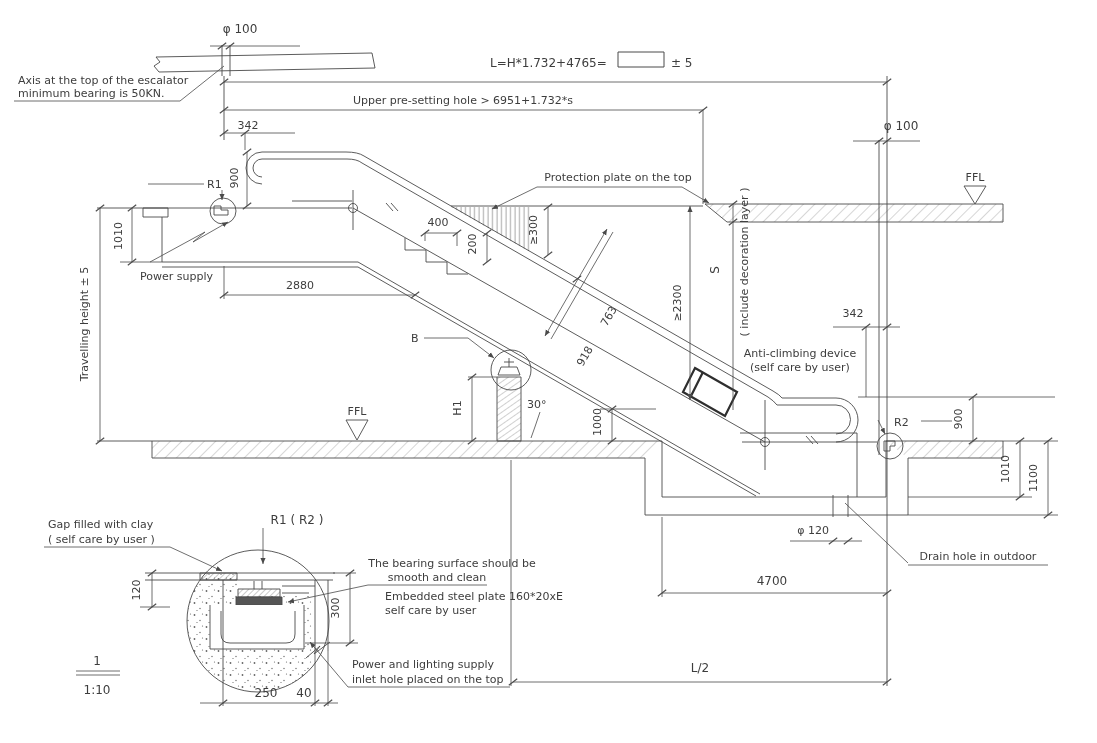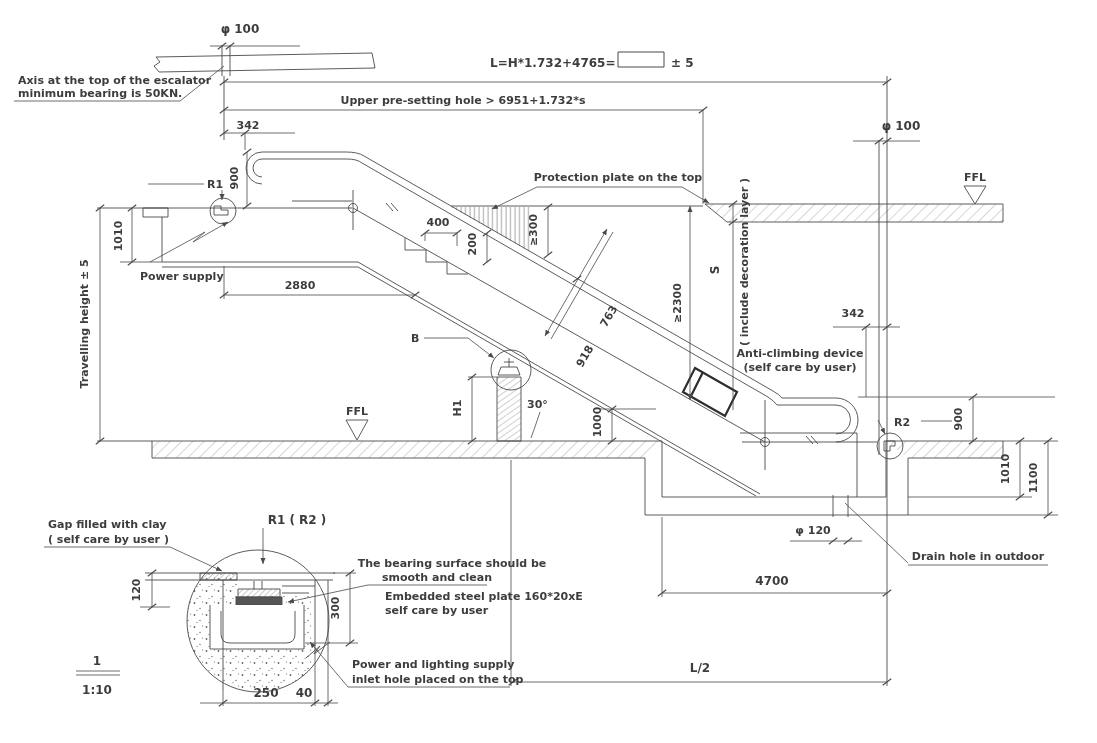--- a/index.html
+++ b/index.html
@@ -1,17 +1,17 @@
 <!DOCTYPE html>
 <html><head>
 <meta charset="utf-8">
 <style>
   html,body{margin:0;padding:0;background:#fff;}
   .stage{position:relative;width:1097px;height:743px;background:#fff;overflow:hidden;
-         font-family:"DejaVu Sans","Liberation Sans",sans-serif;font-weight:bold;}
+         font-family:"DejaVu Sans","Liberation Sans",sans-serif;}
   svg text{fill:#3d3d3d;font-size:11px;font-family:"DejaVu Sans","Liberation Sans",sans-serif;}
   svg .big{font-size:12px;}
   svg line,svg path,svg polyline,svg circle,svg rect,svg polygon{vector-effect:non-scaling-stroke;}
 </style>
 </head>
 <body>
 
 <div class="stage">
 <svg width="1097" height="743" viewBox="0 0 1097 743">
   <defs>

